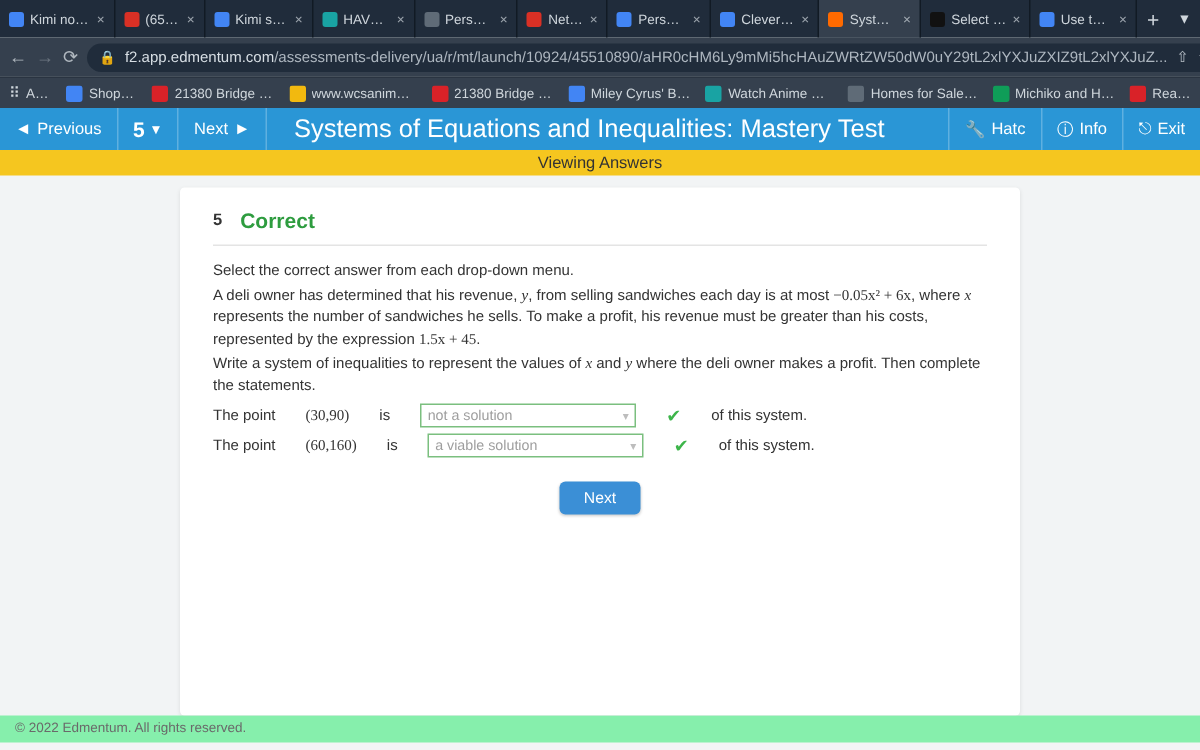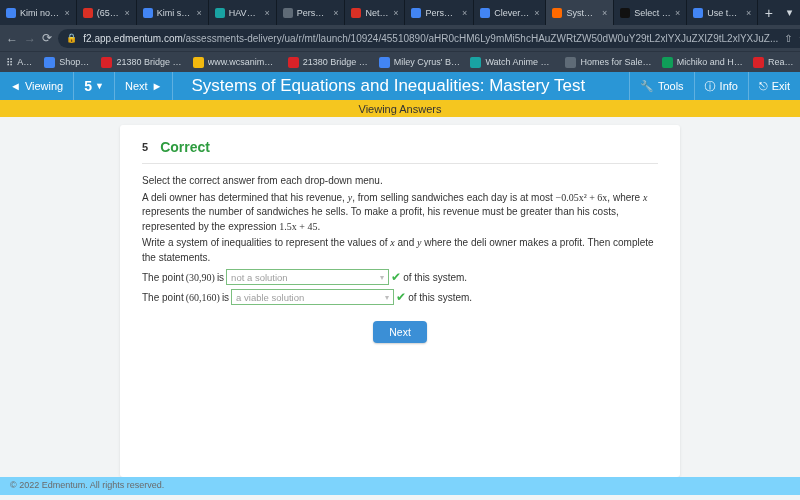--- a/index.html
+++ b/index.html
@@ -39,27 +39,27 @@
   
   .banner { background:#f5c61f; height:17px; display:flex; align-items:center; justify-content:center; font-size:11px; color:#333; font-weight:500;}
   
   .stage { padding:8px 0 0 0; height:calc(500px - 25px - 26px - 21px - 28px - 22px - 18px); display:flex; justify-content:center; overflow:auto; }
   .card { background:#fff; width:560px; border-radius:3px; box-shadow:0 1px 3px rgba(0,0,0,.1); padding:14px 22px 20px 22px; font-size:10px; color:#333; }
   .q-head { display:flex; align-items:center; gap:12px; border-bottom:1px solid #e4e4e4; padding-bottom:8px; margin-bottom:10px;}
   .q-head .num { font-weight:bold; font-size:11px; color:#333;}
   .q-head .status { font-weight:bold; font-size:14px; color:#2e9c3f; }
   .card p { margin:2px 0; line-height:1.45; font-size:10px; color:#333;}
   .math { font-family:'Times New Roman',serif; }
-  .row { display:flex; align-items:center; gap:2px; margin:4px 0; font-size:10px;}
-  .dd { border:1px solid #7bbf7f; background:#fff; color:#9e9e9e; font-size:9.5px; height:16px; width:163px; padding:0 4px; display:flex; align-items:center; justify-content:space-between; cursor:pointer;}
+  .row { display:flex; align-items:center; gap:20px; margin:4px 0; font-size:10px;}
+  .dd { border:1px solid #7bbf7f; background:#fff; color:#9e9e9e; font-size:9.5px; height:16px; width:144px; padding:0 4px; display:flex; align-items:center; justify-content:space-between; cursor:pointer;}
   .dd .chev { color:#bdbdbd; font-size:8px;}
   .check { color:#3db54a; font-size:12px; }
   .next-btn { display:block; margin:16px auto 0 auto; background:#3b8fd6; color:#fff; border:none; border-radius:4px; padding:5px 16px; font-size:10.5px; cursor:pointer; box-shadow:0 1px 2px rgba(0,0,0,.2);}
   
-  .footer { height:18px; font-size:9px; color:#6a6a6a; padding:3px 10px; background:#7dd3fc;}
+  .footer { height:18px; font-size:9px; color:#6a6a6a; padding:3px 10px; background:#86efac;}
   
   .c-blue{background:#4285f4;} .c-red{background:#d93025;} .c-teal{background:#19a3a3;} .c-grey{background:#5f6b77;}
   .c-yel{background:#f2b90f;} .c-dk{background:#111;} .c-realtor{background:#d92228;}
   .c-ms{background:#0f9d58;} .c-orange{background:#ff6a00;}
 </style>
 </head>
 <body>
 
 <div class="browser-chrome" id="tab-strip">
 
@@ -182,40 +182,40 @@
     <div class="bm-item">
       <div class="bfav c-realtor"></div>
       <span class="bt">Realtor.</span>
     </div>
   </div>
 
 <div class="app-nav">
   <div class="grp-left">
     <div class="navitem">
       <span>◄</span>
-      <span>Viewing</span>
+      <span>Previous</span>
     </div>
     <div class="divider"></div>
     <div class="qnum">
       <span>5</span>
       <small>▼</small>
     </div>
     <div class="divider"></div>
     <div class="navitem">
       <span>Next</span>
       <span>►</span>
     </div>
     <div class="divider"></div>
     <div class="title">Systems of Equations and Inequalities: Mastery Test</div>
   </div>
   <div class="grp-right">
     <div class="divider"></div>
     <div class="navitem">
       <span>🔧</span>
-      <span>Tools</span>
+      <span>Hatc</span>
     </div>
     <div class="divider"></div>
     <div class="navitem">
       <span>ⓘ</span>
       <span>Info</span>
     </div>
     <div class="divider"></div>
     <div class="navitem">
       <span>⎋</span>
       <span>Exit</span>

